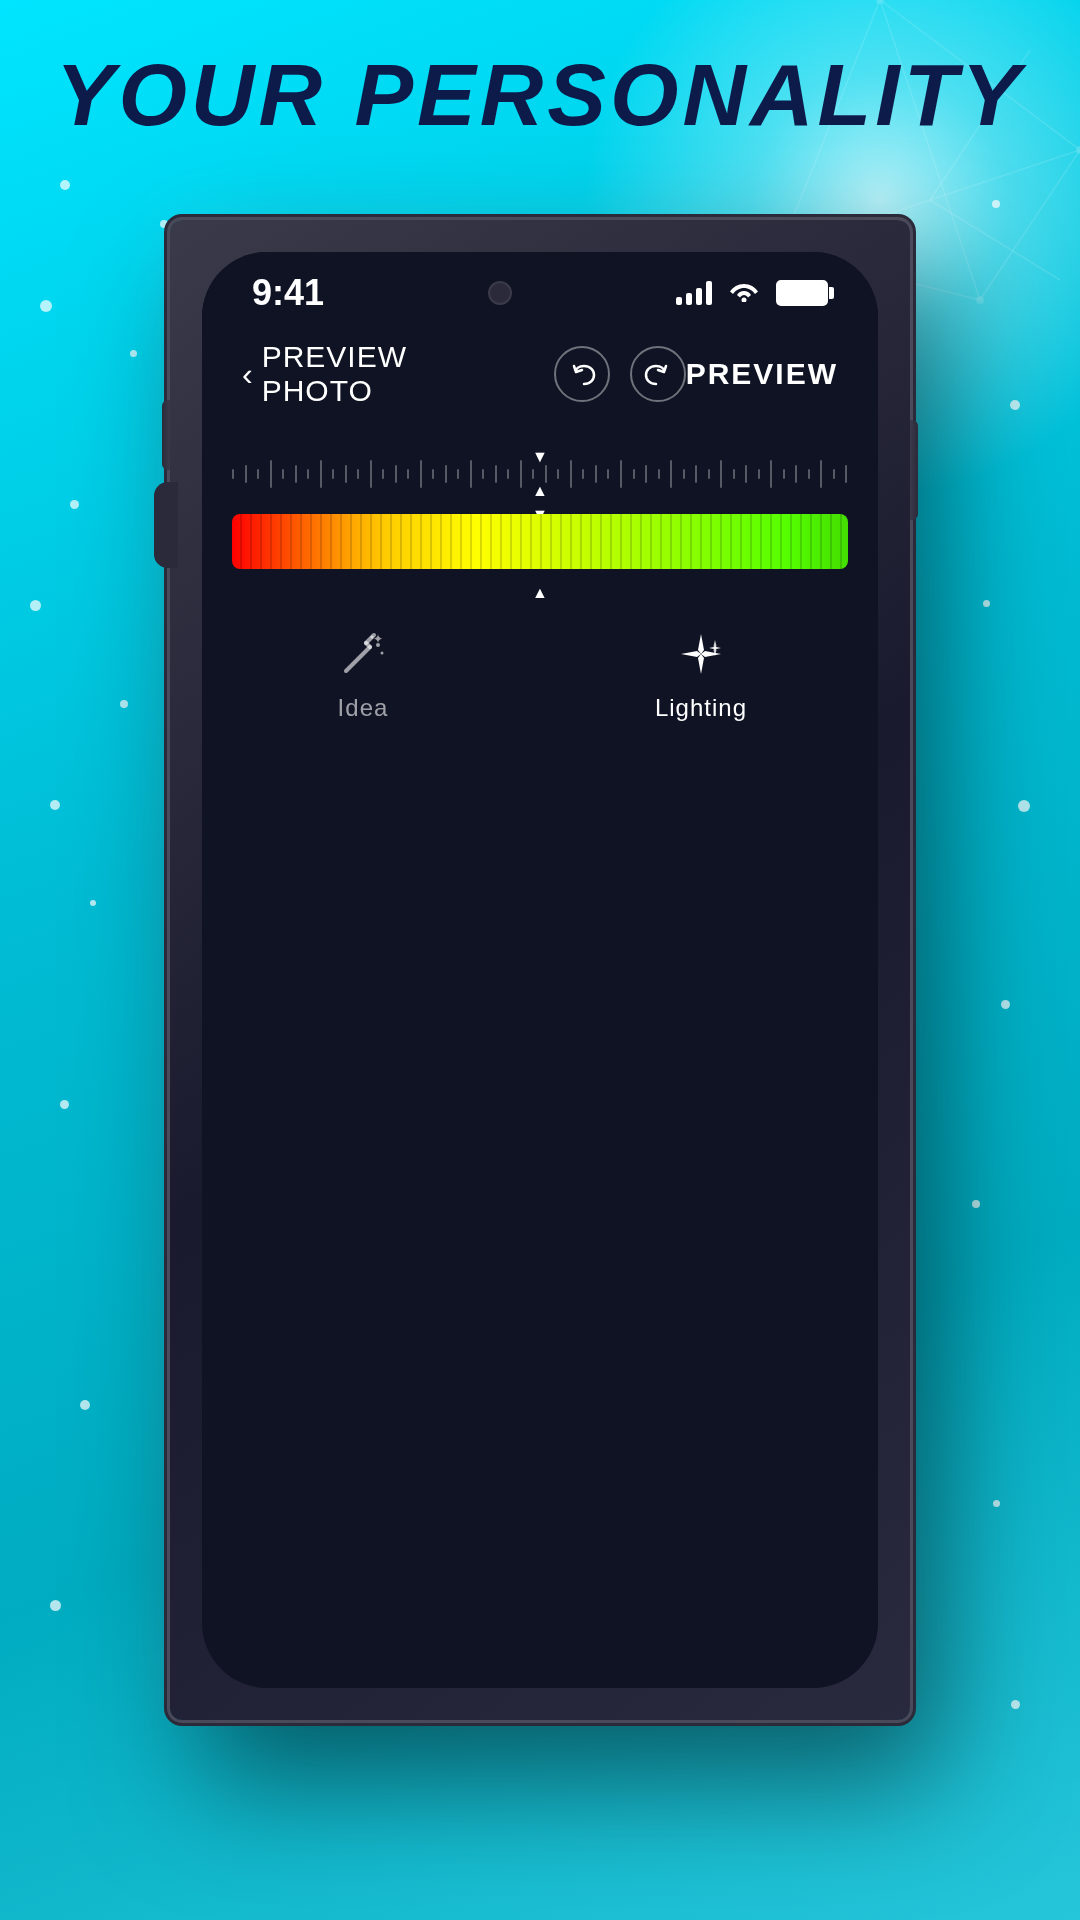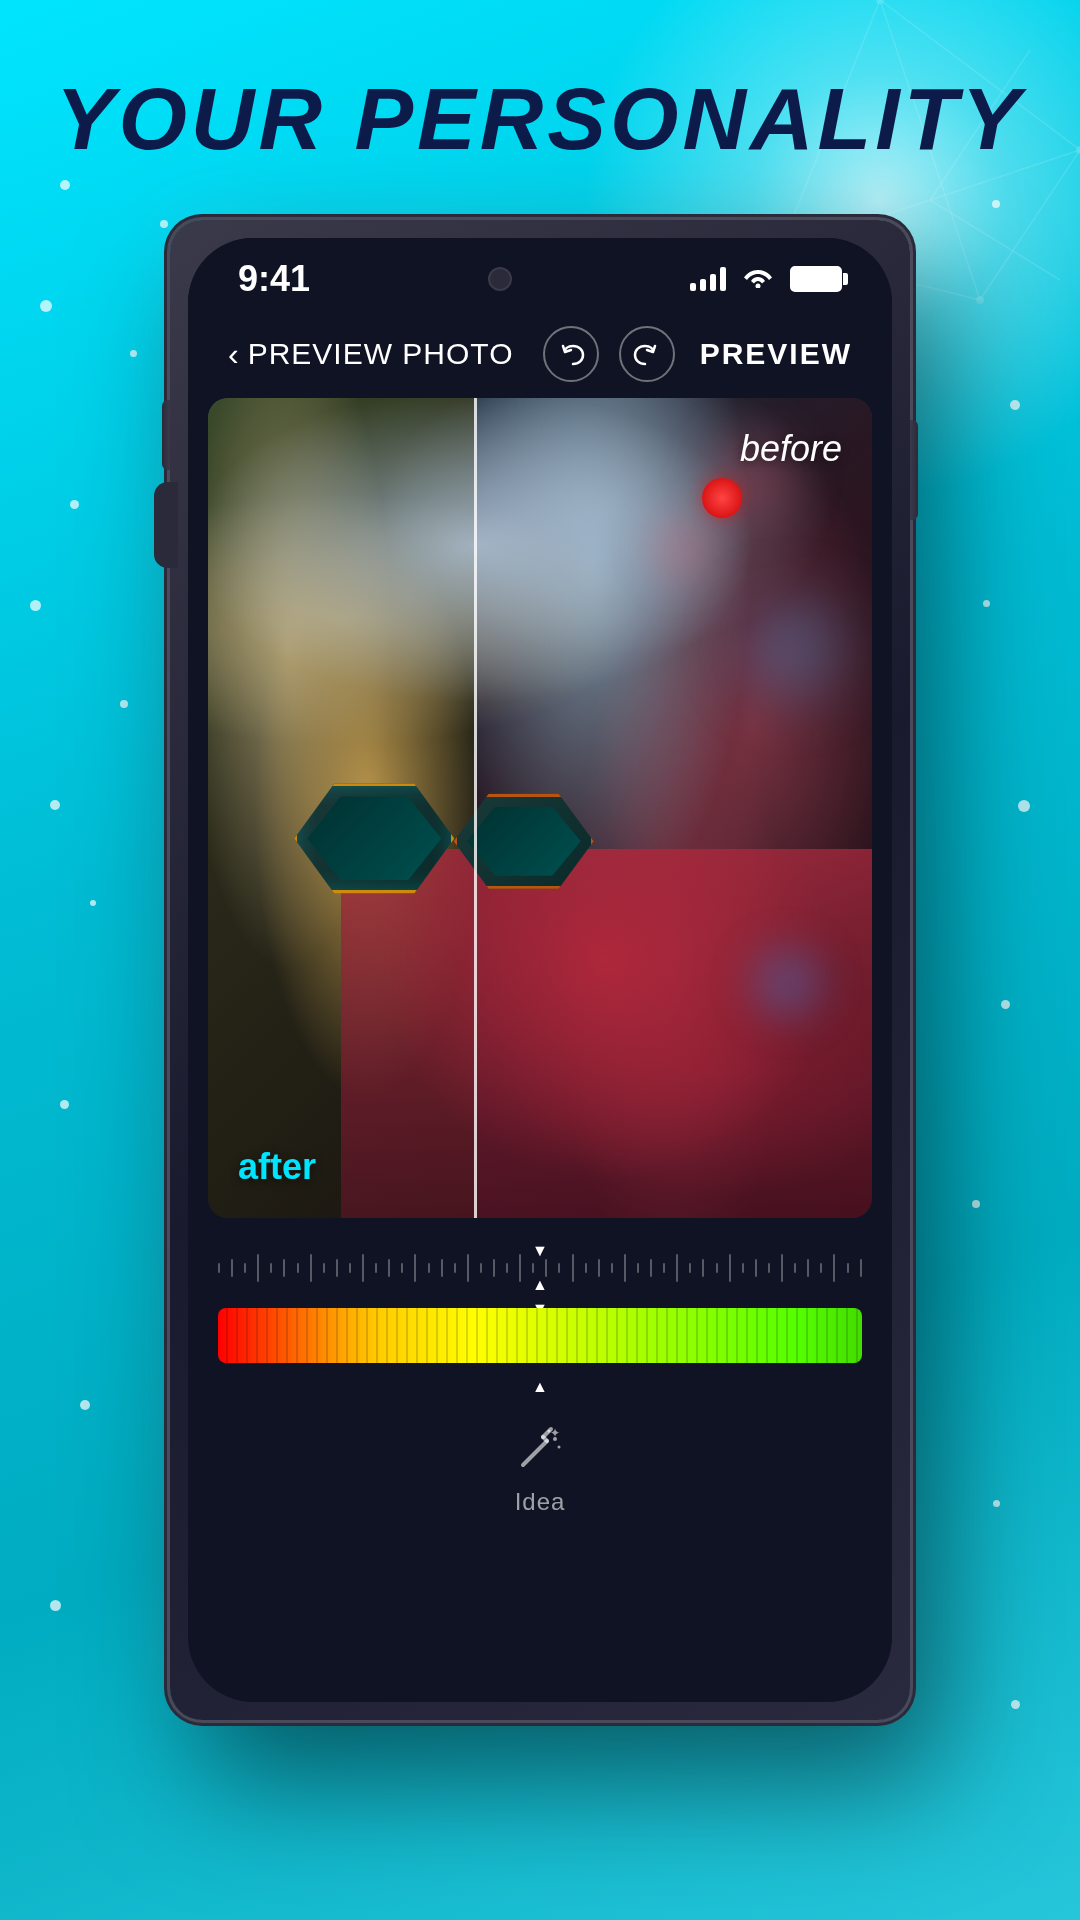--- a/index.html
+++ b/index.html
@@ -47,21 +47,21 @@
       top: 0;
       right: 0;
       width: 500px;
       height: 500px;
       opacity: 0.3;
     }
 
     
     .main-title {
       position: absolute;
-      top: 68px;
+      top: 44px;
       left: 0;
       right: 0;
       text-align: center;
       font-size: 88px;
       font-weight: 900;
       color: #0d1b4b;
       letter-spacing: 4px;
       font-style: italic;
       text-transform: uppercase;
     }
@@ -74,27 +74,27 @@
       transform: translateX(-50%);
       width: 740px;
       height: 1500px;
     }
 
     .phone-outer {
       position: relative;
       width: 740px;
       height: 1500px;
       background: linear-gradient(145deg, #3a3a4a, #1a1a2e, #2a2a3e);
-      border-radius: 32px;
+      border-radius: 12px;
       box-shadow:
         0 0 0 3px #4a4a5a,
         0 0 0 6px #2a2a3a,
         30px 60px 120px rgba(0,0,0,0.5),
         -10px -20px 60px rgba(255,255,255,0.05);
-      padding: 18px;
+      padding: 32px;
     }
 
     
     .phone-outer::before {
       content: '';
       position: absolute;
       right: -8px;
       top: 200px;
       width: 8px;
       height: 100px;
@@ -688,49 +688,20 @@
           <div class="nav-action-btn">
             <svg width="28" height="28" viewBox="0 0 28 28" fill="none" xmlns="http://www.w3.org/2000/svg">
               <path d="M20 10 C20 10 18 6 12 6 C6 6 2 10 2 15 C2 20 6 24 12 24" stroke="white" stroke-width="2.5" fill="none" stroke-linecap="round"></path>
               <polyline points="22,6 20,12 14,10" stroke="white" stroke-width="2.5" fill="none" stroke-linecap="round" stroke-linejoin="round"></polyline>
             </svg>
           </div>
         </div>
         <div class="nav-preview">PREVIEW</div>
       </div>
 
-      <div class="photo-area">
-        <div class="photo-bg">
-
-          <div class="hair"></div>
-
-          <div class="before-overlay"></div>
-
-          <div class="after-overlay"></div>
-
-          <div class="jacket"></div>
-
-          <div class="bokeh" style="width:80px;height:80px;top:40px;right:80px;background:rgba(200,80,100,0.35);filter:blur(25px);"></div>
-          <div class="bokeh" style="width:60px;height:60px;top:120px;right:160px;background:rgba(220,100,120,0.3);filter:blur(20px);"></div>
-          <div class="bokeh bokeh-blue" style="width:100px;height:100px;top:200px;right:30px;filter:blur(30px);"></div>
-          <div class="bokeh bokeh-blue" style="width:70px;height:70px;bottom:200px;right:50px;background:rgba(60,120,200,0.4);filter:blur(20px);"></div>
-
-          <div class="goggles">
-            <div class="goggle-hex"></div>
-            <div class="goggle-hex goggle-hex-right" style="position:absolute;width:140px;height:95px;background:linear-gradient(135deg,#1a3a3a,#0a2a2a);clip-path:polygon(25% 0%,75% 0%,100% 50%,75% 100%,25% 100%,0% 50%);border:3px solid rgba(255,100,0,0.7);box-shadow:0 0 15px rgba(255,100,0,0.5);top:25%;left:45%;"></div>
-          </div>
-
-          <div class="split-line"></div>
-
-          <div class="red-dot"></div>
-
-          <div class="label-before">before</div>
-          <div class="label-after">after</div>
-        </div>
-      </div>
 
       <div class="slider-section">
 
         <div class="tick-slider">
           <div class="tick-marks">
 
             <div class="tick short"></div>
             <div class="tick medium"></div>
             <div class="tick short"></div>
             <div class="tick tall"></div>
@@ -806,19 +777,36 @@
 
               <circle cx="40" cy="16" r="2" fill="rgba(255,255,255,0.6)"></circle>
               <circle cx="44" cy="24" r="1.5" fill="rgba(255,255,255,0.6)"></circle>
               <circle cx="34" cy="8" r="1.5" fill="rgba(255,255,255,0.6)"></circle>
               <text x="35" y="14" font-size="12" fill="rgba(255,255,255,0.6)">✦</text>
             </svg>
           </div>
           <span class="toolbar-label">Idea</span>
         </div>
 
+        <div class="toolbar-item active">
+          <div class="toolbar-icon">
+            <svg width="56" height="56" viewBox="0 0 56 56" fill="none" xmlns="http://www.w3.org/2000/svg">
+
+              <path d="M28 8 L31 24 L28 28 L25 24 Z" fill="white"></path>
+              <path d="M28 48 L31 32 L28 28 L25 32 Z" fill="white"></path>
+              <path d="M8 28 L24 25 L28 28 L24 31 Z" fill="white"></path>
+              <path d="M48 28 L32 25 L28 28 L32 31 Z" fill="white"></path>
+
+              <path d="M42 14 L43.5 20 L42 22 L40.5 20 Z" fill="white" opacity="0.8"></path>
+              <path d="M42 30 L43.5 24 L42 22 L40.5 24 Z" fill="white" opacity="0.8"></path>
+              <path d="M36 22 L42 20.5 L44 22 L42 23.5 Z" fill="white" opacity="0.8"></path>
+              <path d="M48 22 L42 20.5 L40 22 L42 23.5 Z" fill="white" opacity="0.8"></path>
+            </svg>
+          </div>
+          <span class="toolbar-label">Lighting</span>
+        </div>
 
 
       </div>
 
     </div>
   </div>
 </div>
 
 </body></html>

